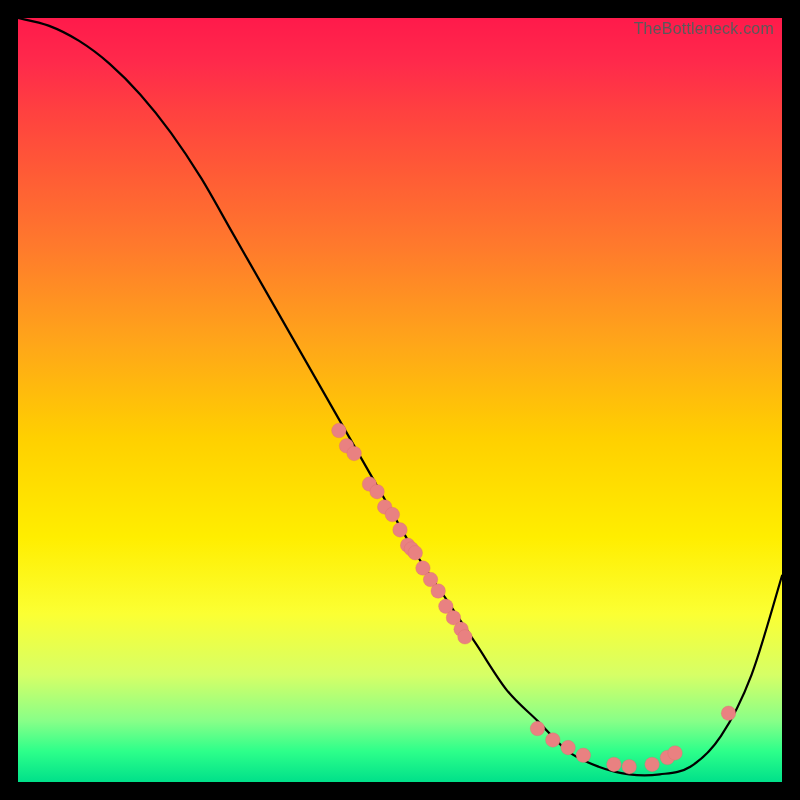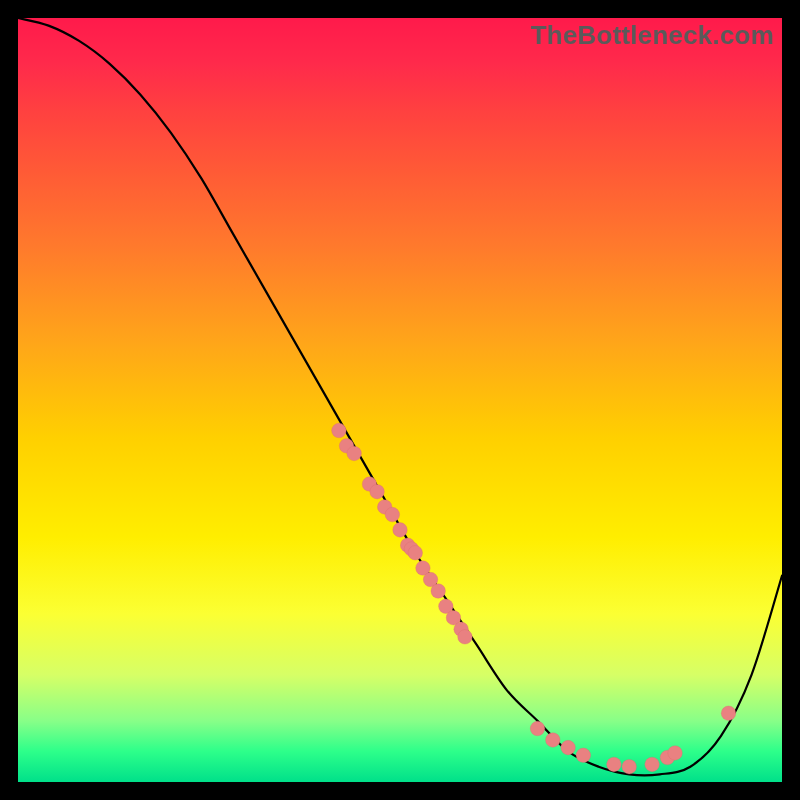--- a/index.html
+++ b/index.html
@@ -37,22 +37,22 @@
       #88ff88 92%,
       #2dff8a 96%,
       #00e08a 100%
     );
   }
   .watermark {
     position: absolute;
     top: 2px;
     right: 8px;
     color: #5a5a5a;
-    font-size: 26px;
-    font-weight: 700;
+    font-size: 16px;
+    font-weight: 400;
     letter-spacing: 0.2px;
     pointer-events: none;
   }
   svg.curve {
     position: absolute;
     left: 0;
     top: 0;
     width: 764px;
     height: 764px;
     overflow: visible;

